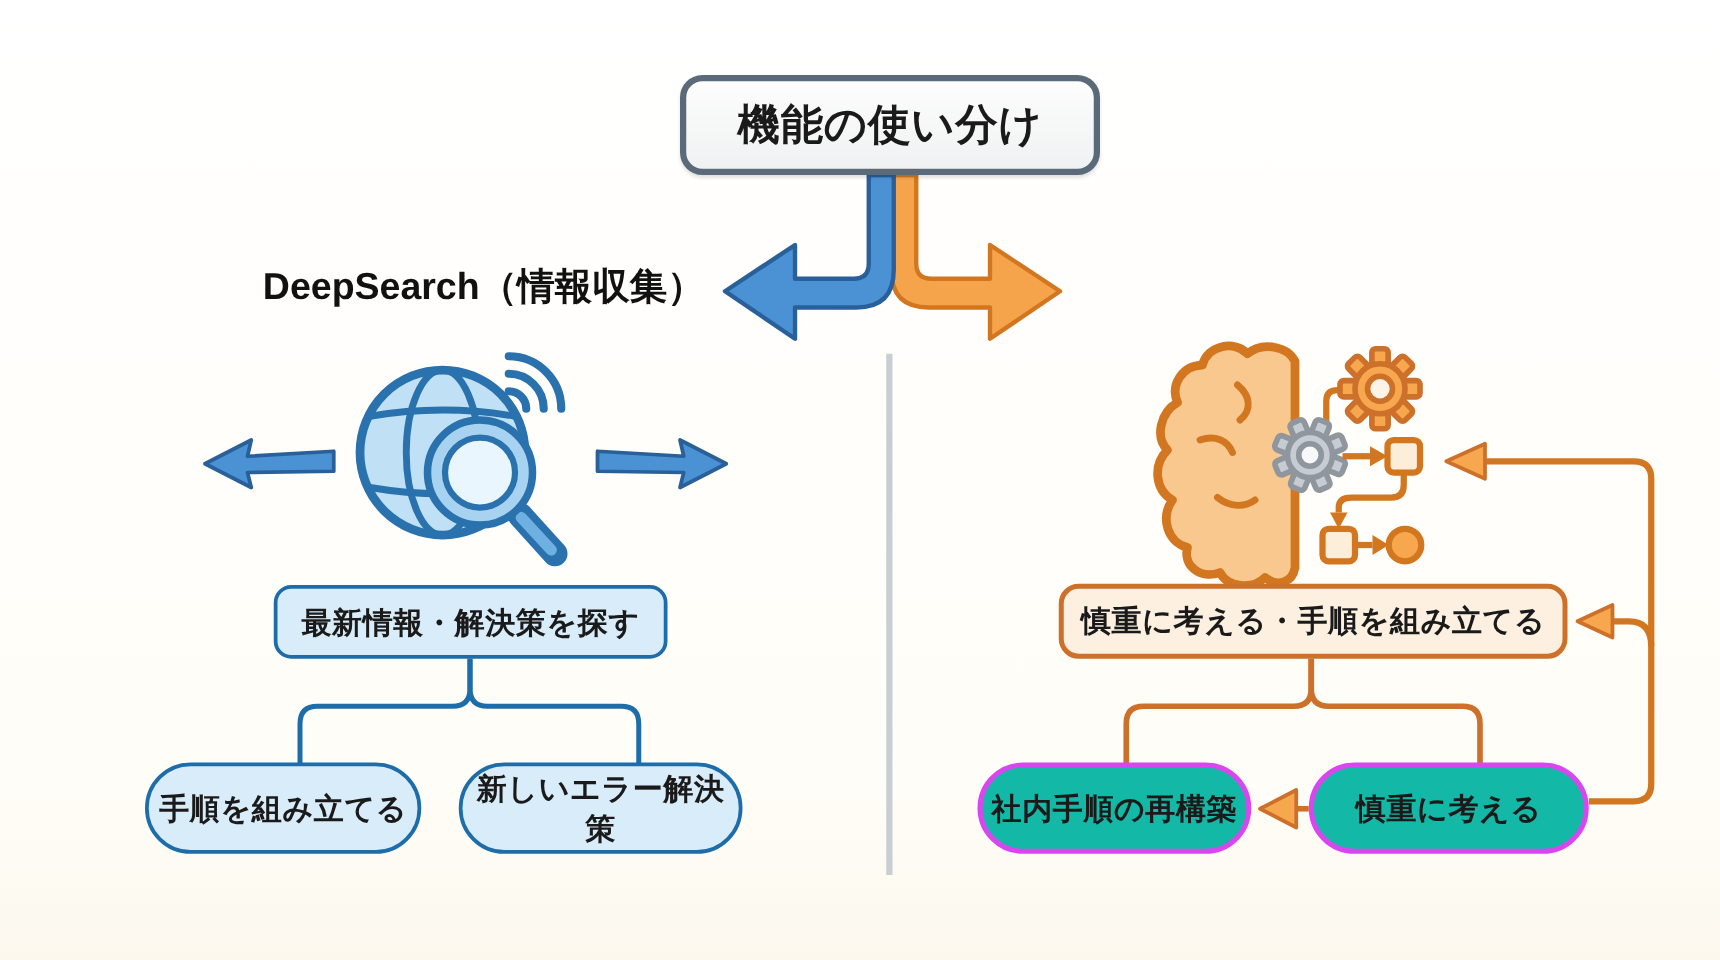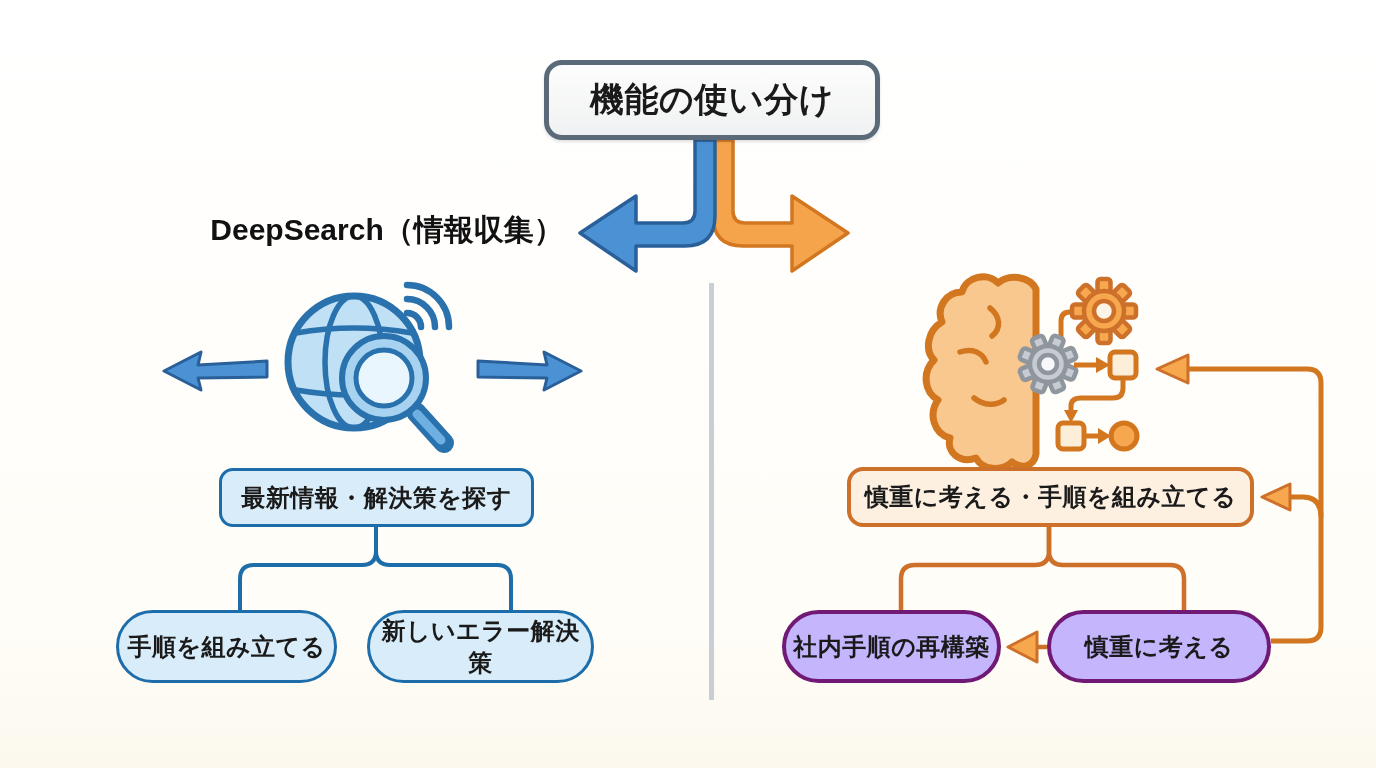--- a/index.html
+++ b/index.html
@@ -33,21 +33,21 @@
   .action-box.blue{
     left:195px;top:468px;width:315px;height:59px;
     background:#d9ecf9;border:3px solid #1d6dab;border-radius:14px;
   }
   .action-box.orange{
     left:823px;top:467px;width:407px;height:60px;
     background:#fdf0e0;border:4px solid #cd7029;border-radius:16px;
   }
   .pill{font-size:24px;border-radius:37px;height:73px;top:610px;}
   .pill.blue{background:#d9ecf9;border:3px solid #1d6dab;}
-  .pill.orange{background:#c4b5fd;border:4px solid #701a75;}
+  .pill.orange{background:#14b8a6;border:4px solid #d946ef;}
   .pill.p1L{left:92px;width:221px;}
   .pill.p2L{left:343px;width:227px;}
   .pill.p1R{left:758px;width:219px;}
   .pill.p2R{left:1023px;width:224px;}
 </style>
 </head>
 <body>
 
 <div class="stage">
 

